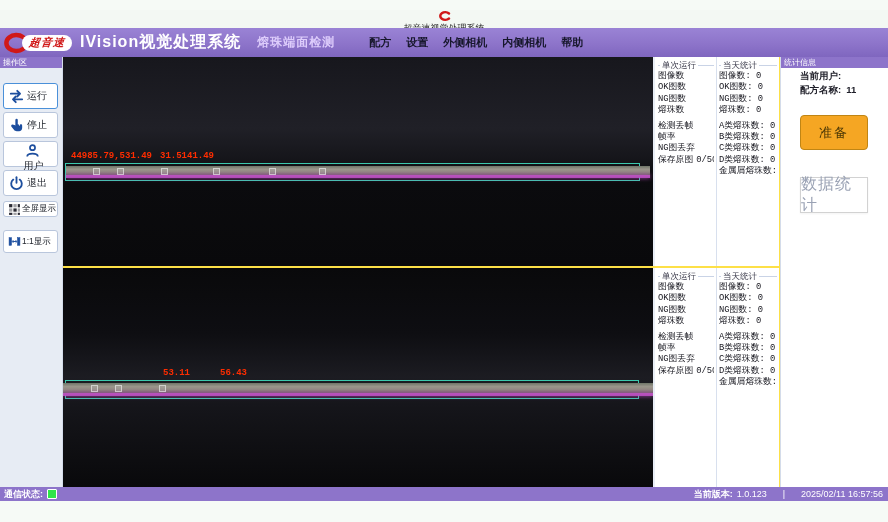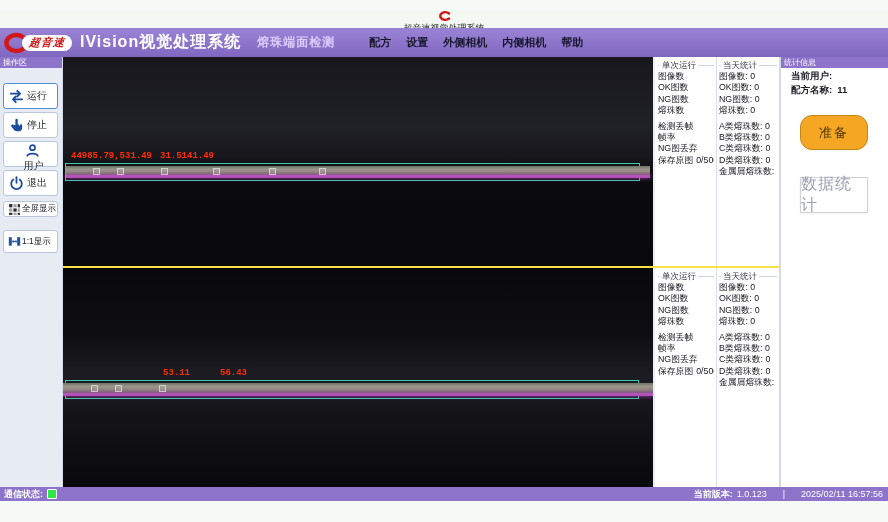--- a/index.html
+++ b/index.html
@@ -69,39 +69,39 @@
   .strip .mk:nth-of-type(5){left:204px;top:7px;} .strip .mk:nth-of-type(6){left:254px;top:7px;}
   .ann{position:absolute;font-family:"Liberation Mono",monospace;font-size:9px;font-weight:bold;color:var(--annotation_red);white-space:nowrap;}
   .cam1 .ann-a{left:8px;top:94px;} .cam1 .ann-b{left:97px;top:94px;}
   .cam2 .ann-a{left:100px;top:100px;} .cam2 .ann-b{left:157px;top:100px;}
 
   
   .stats{position:absolute;left:655px;width:124px;background:#fff;}
   .stats1{top:0;height:209px;}
   .stats2{top:211px;height:219px;}
   .stats::before{content:"";position:absolute;left:-2px;top:0;bottom:0;width:2px;background:#e9eef6;}
-  .gb-col{position:absolute;top:3px;bottom:2px;}
+  .gb-col{position:absolute;top:3px;bottom:2px;font-family:Liberation Mono, monospace;}
   .col-left{left:3px;width:56px;}
   .col-right{left:64px;width:58px;}
   .col-div{position:absolute;left:61px;top:0;bottom:0;width:1px;background:#d8e0ee;}
   .cap{display:flex;align-items:center;font-size:8.5px;color:#3c3c4c;height:11px;white-space:nowrap;}
   .cap::before{content:"";width:2px;height:1px;background:#c9d3e6;margin-right:2px;}
   .cap::after{content:"";flex:1;height:1px;background:#c9d3e6;margin-left:2px;}
   .srow{font-size:8.8px;color:#17171f;line-height:11.4px;height:11.4px;white-space:nowrap;overflow:hidden;}
   .srow .v::before{content:": ";}
   .srow .sv{margin-left:3px;}
   .gap{height:4px;}
 
   
   .info{position:absolute;left:780px;top:0;width:108px;height:430px;background:#fff;border-left:1px solid #d4dcea;box-sizing:border-box;}
-  .info .irow{position:absolute;left:10px;font-size:9.5px;font-weight:bold;color:#20202a;white-space:nowrap;}
+  .info .irow{position:absolute;left:19px;font-size:9.5px;font-weight:bold;color:#20202a;white-space:nowrap;}
   .iu{top:13px;} .ir{top:27px;}
   .ir .v{margin-left:5px;}
   .btn-prepare{position:absolute;left:19px;top:58px;width:66px;height:33px;background:var(--prepare_orange);
-               border:1px solid #c08514;border-radius:12px;font-size:13px;color:#4c3806;
+               border:1px solid #c08514;border-radius:4px;font-size:13px;color:#4c3806;
                display:flex;align-items:center;justify-content:center;letter-spacing:2px;cursor:default;}
   .btn-data{position:absolute;left:19px;top:120px;width:66px;height:34px;background:#fff;
             border:1px solid #d2d2d2;border-radius:0;font-size:16px;color:#9aa2b4;
             display:flex;align-items:center;justify-content:center;letter-spacing:1px;cursor:default;
             box-shadow:0 1px 2px rgba(0,0,0,.05);}
 
   
   .statusbar{position:absolute;left:0;top:487px;width:888px;height:14px;background:var(--accent_purple);
              display:flex;align-items:center;font-size:9px;color:#fff;}
   .sb-label{font-weight:bold;margin-left:4px;white-space:nowrap;}

